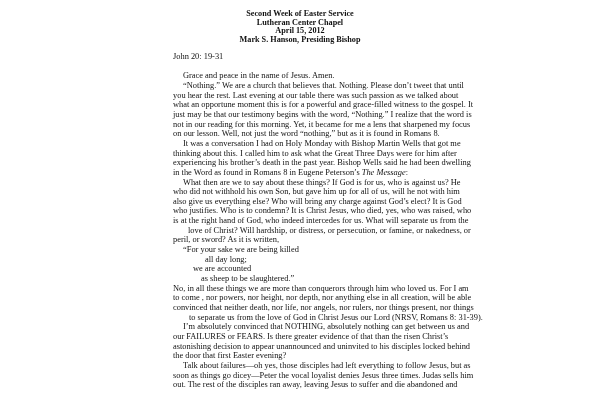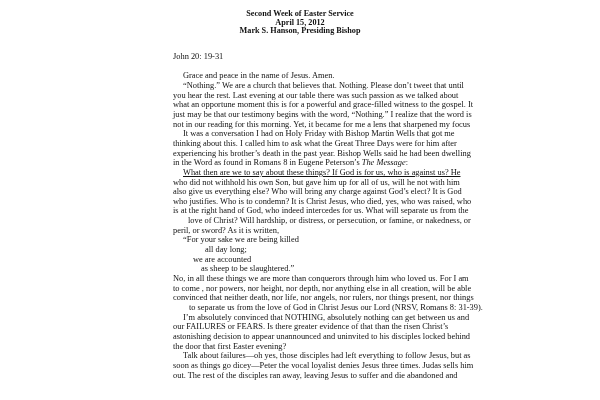--- a/index.html
+++ b/index.html
@@ -10,39 +10,41 @@
     .line { white-space: nowrap; }
     .gap { height: 9.65px; }
     i { font-style: italic; }
   </style>
 </head>
 <body>
 
 <div class="page">
   <div class="header">
     <div>Second Week of Easter Service</div>
+    <div>Lutheran Center Chapel</div>
     <div>April 15, 2012</div>
     <div>Mark S. Hanson, Presiding Bishop</div>
   </div>
 
   <div class="body">
     <div class="line">John 20: 19-31</div>
     <div class="gap"></div>
     <div id="lines">
         <div class="line" style="padding-left: 10px;"><span>Grace and peace in the name of Jesus. Amen.</span></div>
         <div class="line" style="padding-left: 10px;"><span>“Nothing.” We are a church that believes that. Nothing. Please don’t tweet that until</span></div>
         <div class="line" style="padding-left: 0px;"><span>you hear the rest. Last evening at our table there was such passion as we talked about</span></div>
         <div class="line" style="padding-left: 0px;"><span>what an opportune moment this is for a powerful and grace-filled witness to the gospel. It</span></div>
         <div class="line" style="padding-left: 0px;"><span>just may be that our testimony begins with the word, “Nothing.” I realize that the word is</span></div>
         <div class="line" style="padding-left: 0px;"><span>not in our reading for this morning. Yet, it became for me a lens that sharpened my focus</span></div>
-        <div class="line" style="padding-left: 10px;"><span>It was a conversation I had on Holy Friday with Bishop Martin Wells that got me</span></div>
+        <div class="line" style="padding-left: 0px;"><span>on our lesson. Well, not just the word “nothing,” but as it is found in Romans 8.</span></div>
+        <div class="line" style="padding-left: 10px;"><span>It was a conversation I had on Holy Monday with Bishop Martin Wells that got me</span></div>
         <div class="line" style="padding-left: 0px;"><span>thinking about this. I called him to ask what the Great Three Days were for him after</span></div>
         <div class="line" style="padding-left: 0px;"><span>experiencing his brother’s death in the past year. Bishop Wells said he had been dwelling</span></div>
         <div class="line" style="padding-left: 0px;"><span>in the Word as found in Romans 8 in Eugene Peterson’s </span><i>The Message</i><span>:</span></div>
-        <div class="line" style="padding-left: 10px; text-decoration: underline;"><span>What then are we to say about these things? If God is for us, who is against us? He</span></div>
+        <div class="line" style="padding-left: 10px;"><span>What then are we to say about these things? If God is for us, who is against us? He</span></div>
         <div class="line" style="padding-left: 0px;"><span>who did not withhold his own Son, but gave him up for all of us, will he not with him</span></div>
         <div class="line" style="padding-left: 0px;"><span>also give us everything else? Who will bring any charge against God’s elect? It is God</span></div>
         <div class="line" style="padding-left: 0px;"><span>who justifies. Who is to condemn? It is Christ Jesus, who died, yes, who was raised, who</span></div>
         <div class="line" style="padding-left: 0px;"><span>is at the right hand of God, who indeed intercedes for us. What will separate us from the</span></div>
         <div class="line" style="padding-left: 15px;"><span>love of Christ? Will hardship, or distress, or persecution, or famine, or nakedness, or</span></div>
         <div class="line" style="padding-left: 0px;"><span>peril, or sword? As it is written,</span></div>
         <div class="line" style="padding-left: 10px;"><span>“For your sake we are being killed</span></div>
         <div class="line" style="padding-left: 32px;"><span>all day long;</span></div>
         <div class="line" style="padding-left: 20px;"><span>we are accounted</span></div>
         <div class="line" style="padding-left: 28px;"><span>as sheep to be slaughtered.”</span></div>

